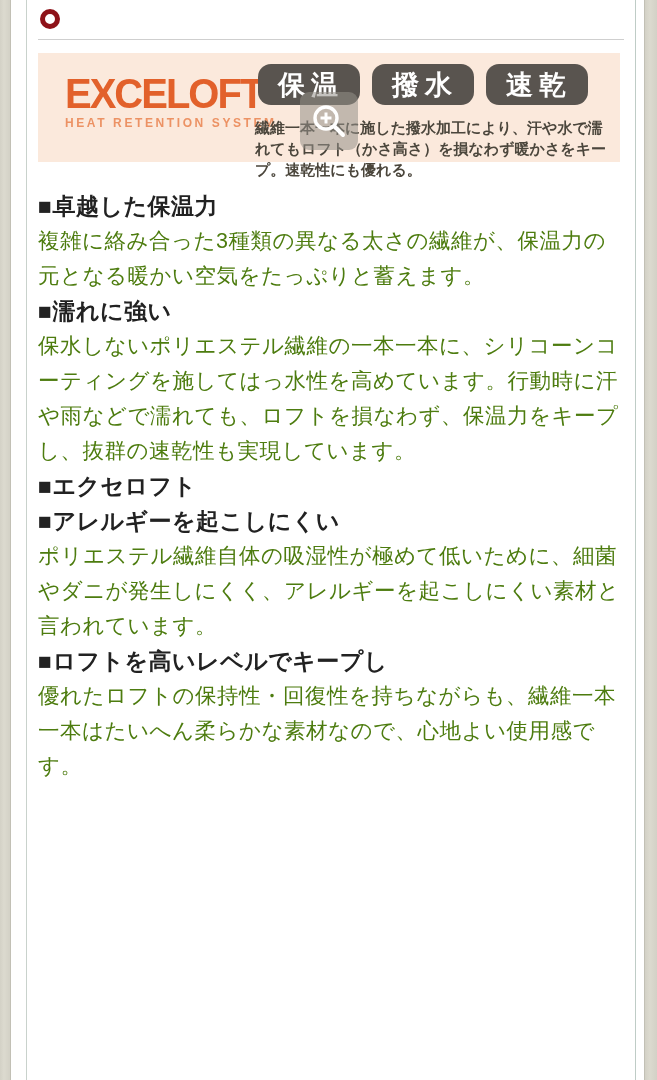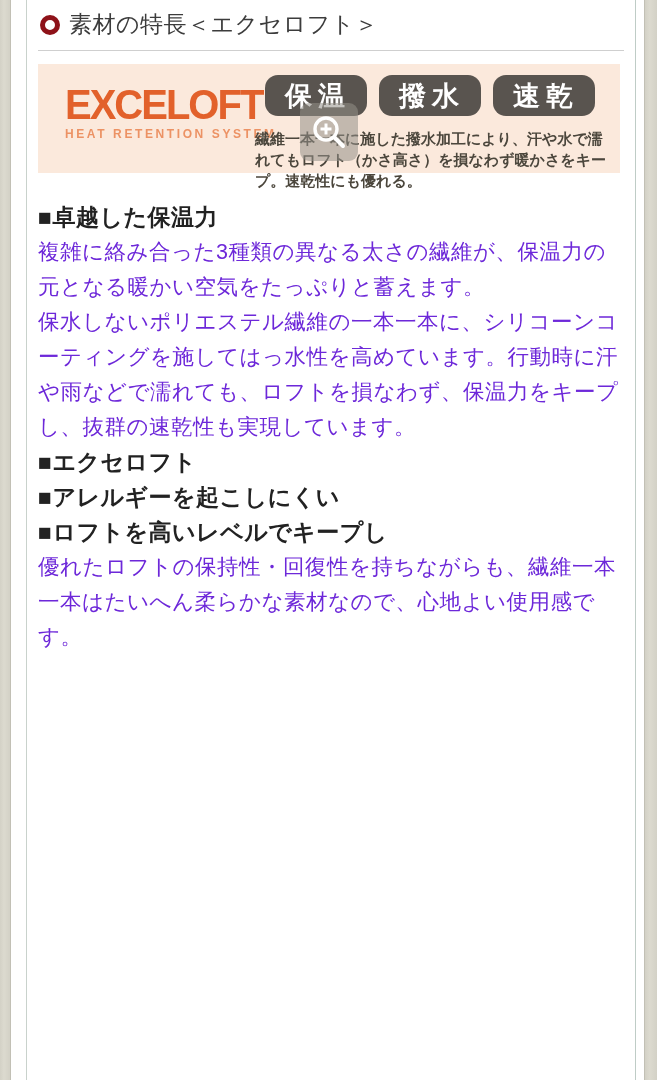--- a/index.html
+++ b/index.html
@@ -46,21 +46,21 @@
   .logo-main{
     font-size:40px;font-weight:800;color:#e2612b;
     letter-spacing:-2px;transform:scaleY(1.05);
     font-family:"Liberation Sans",sans-serif;line-height:1;
     white-space:nowrap;
   }
   .logo-sub{
     margin-top:3px;font-size:12px;font-weight:700;color:#ec9264;
     letter-spacing:2.6px;white-space:nowrap;
   }
-  .badges{position:absolute;left:227px;top:11px;display:flex;gap:12px;}
+  .badges{position:absolute;left:220px;top:11px;display:flex;gap:12px;}
   .badge{
     width:102px;height:41px;background:#59544f;border-radius:13px;
     color:#fff;font-size:27px;font-weight:700;
     display:flex;align-items:center;justify-content:center;
     letter-spacing:6px;padding-left:4px;box-sizing:border-box;
   }
   .banner-caption{
     position:absolute;left:217px;top:64px;right:6px;
     font-size:15px;line-height:21px;font-weight:600;color:#4b463c;
   }
@@ -70,36 +70,35 @@
     background:rgba(148,143,137,0.55);
     display:flex;align-items:center;justify-content:center;
   }
   
   .sections{margin-top:27px;padding-bottom:12px;}
   .sec-h{
     font-size:23px;line-height:35px;font-weight:700;color:#222222;
     letter-spacing:0.5px;
   }
   .sec-b{
-    font-size:21.5px;line-height:35px;color:#6d28d9;
+    font-size:21.5px;line-height:35px;color:#4d7c0f;
     letter-spacing:0.5px;
   }
 </style>
 </head>
 <body>
 
 <div class="gutter left"></div>
 <div class="gutter right"></div>
 
 <div class="page">
   <div class="card">
 
     <div class="hdr">
       <span class="bullseye"></span>
-      <span class="hdr-title">素材の特長＜エクセロフト＞</span>
     </div>
 
     <div class="banner">
       <div class="logo">
         <div class="logo-main">EXCELOFT</div>
         <div class="logo-sub">HEAT RETENTION SYSTEM</div>
       </div>
       <div class="badges">
         <div class="badge">保温</div>
         <div class="badge">撥水</div>
@@ -117,30 +116,32 @@
     </div>
 
     <div class="sections">
       <div class="sec">
         <div class="sec-h">■卓越した保温力</div>
         <div class="sec-b">複雑に絡み合った3種類の異なる太さの繊維が、保温力の元となる暖かい空気をたっぷりと蓄えます。</div>
       </div>
 
 
       <div class="sec">
+        <div class="sec-h">■濡れに強い</div>
         <div class="sec-b">保水しないポリエステル繊維の一本一本に、シリコーンコーティングを施してはっ水性を高めています。行動時に汗や雨などで濡れても、ロフトを損なわず、保温力をキープし、抜群の速乾性も実現しています。</div>
       </div>
 
 
       <div class="sec">
         <div class="sec-h">■エクセロフト</div>
       </div>
 
       <div class="sec">
         <div class="sec-h">■アレルギーを起こしにくい</div>
+        <div class="sec-b">ポリエステル繊維自体の吸湿性が極めて低いために、細菌やダニが発生しにくく、アレルギーを起こしにくい素材と言われています。</div>
       </div>
 
       <div class="sec">
         <div class="sec-h">■ロフトを高いレベルでキープし</div>
         <div class="sec-b">優れたロフトの保持性・回復性を持ちながらも、繊維一本一本はたいへん柔らかな素材なので、心地よい使用感です。</div>
       </div>
     </div>
 
   </div>
 </div>

